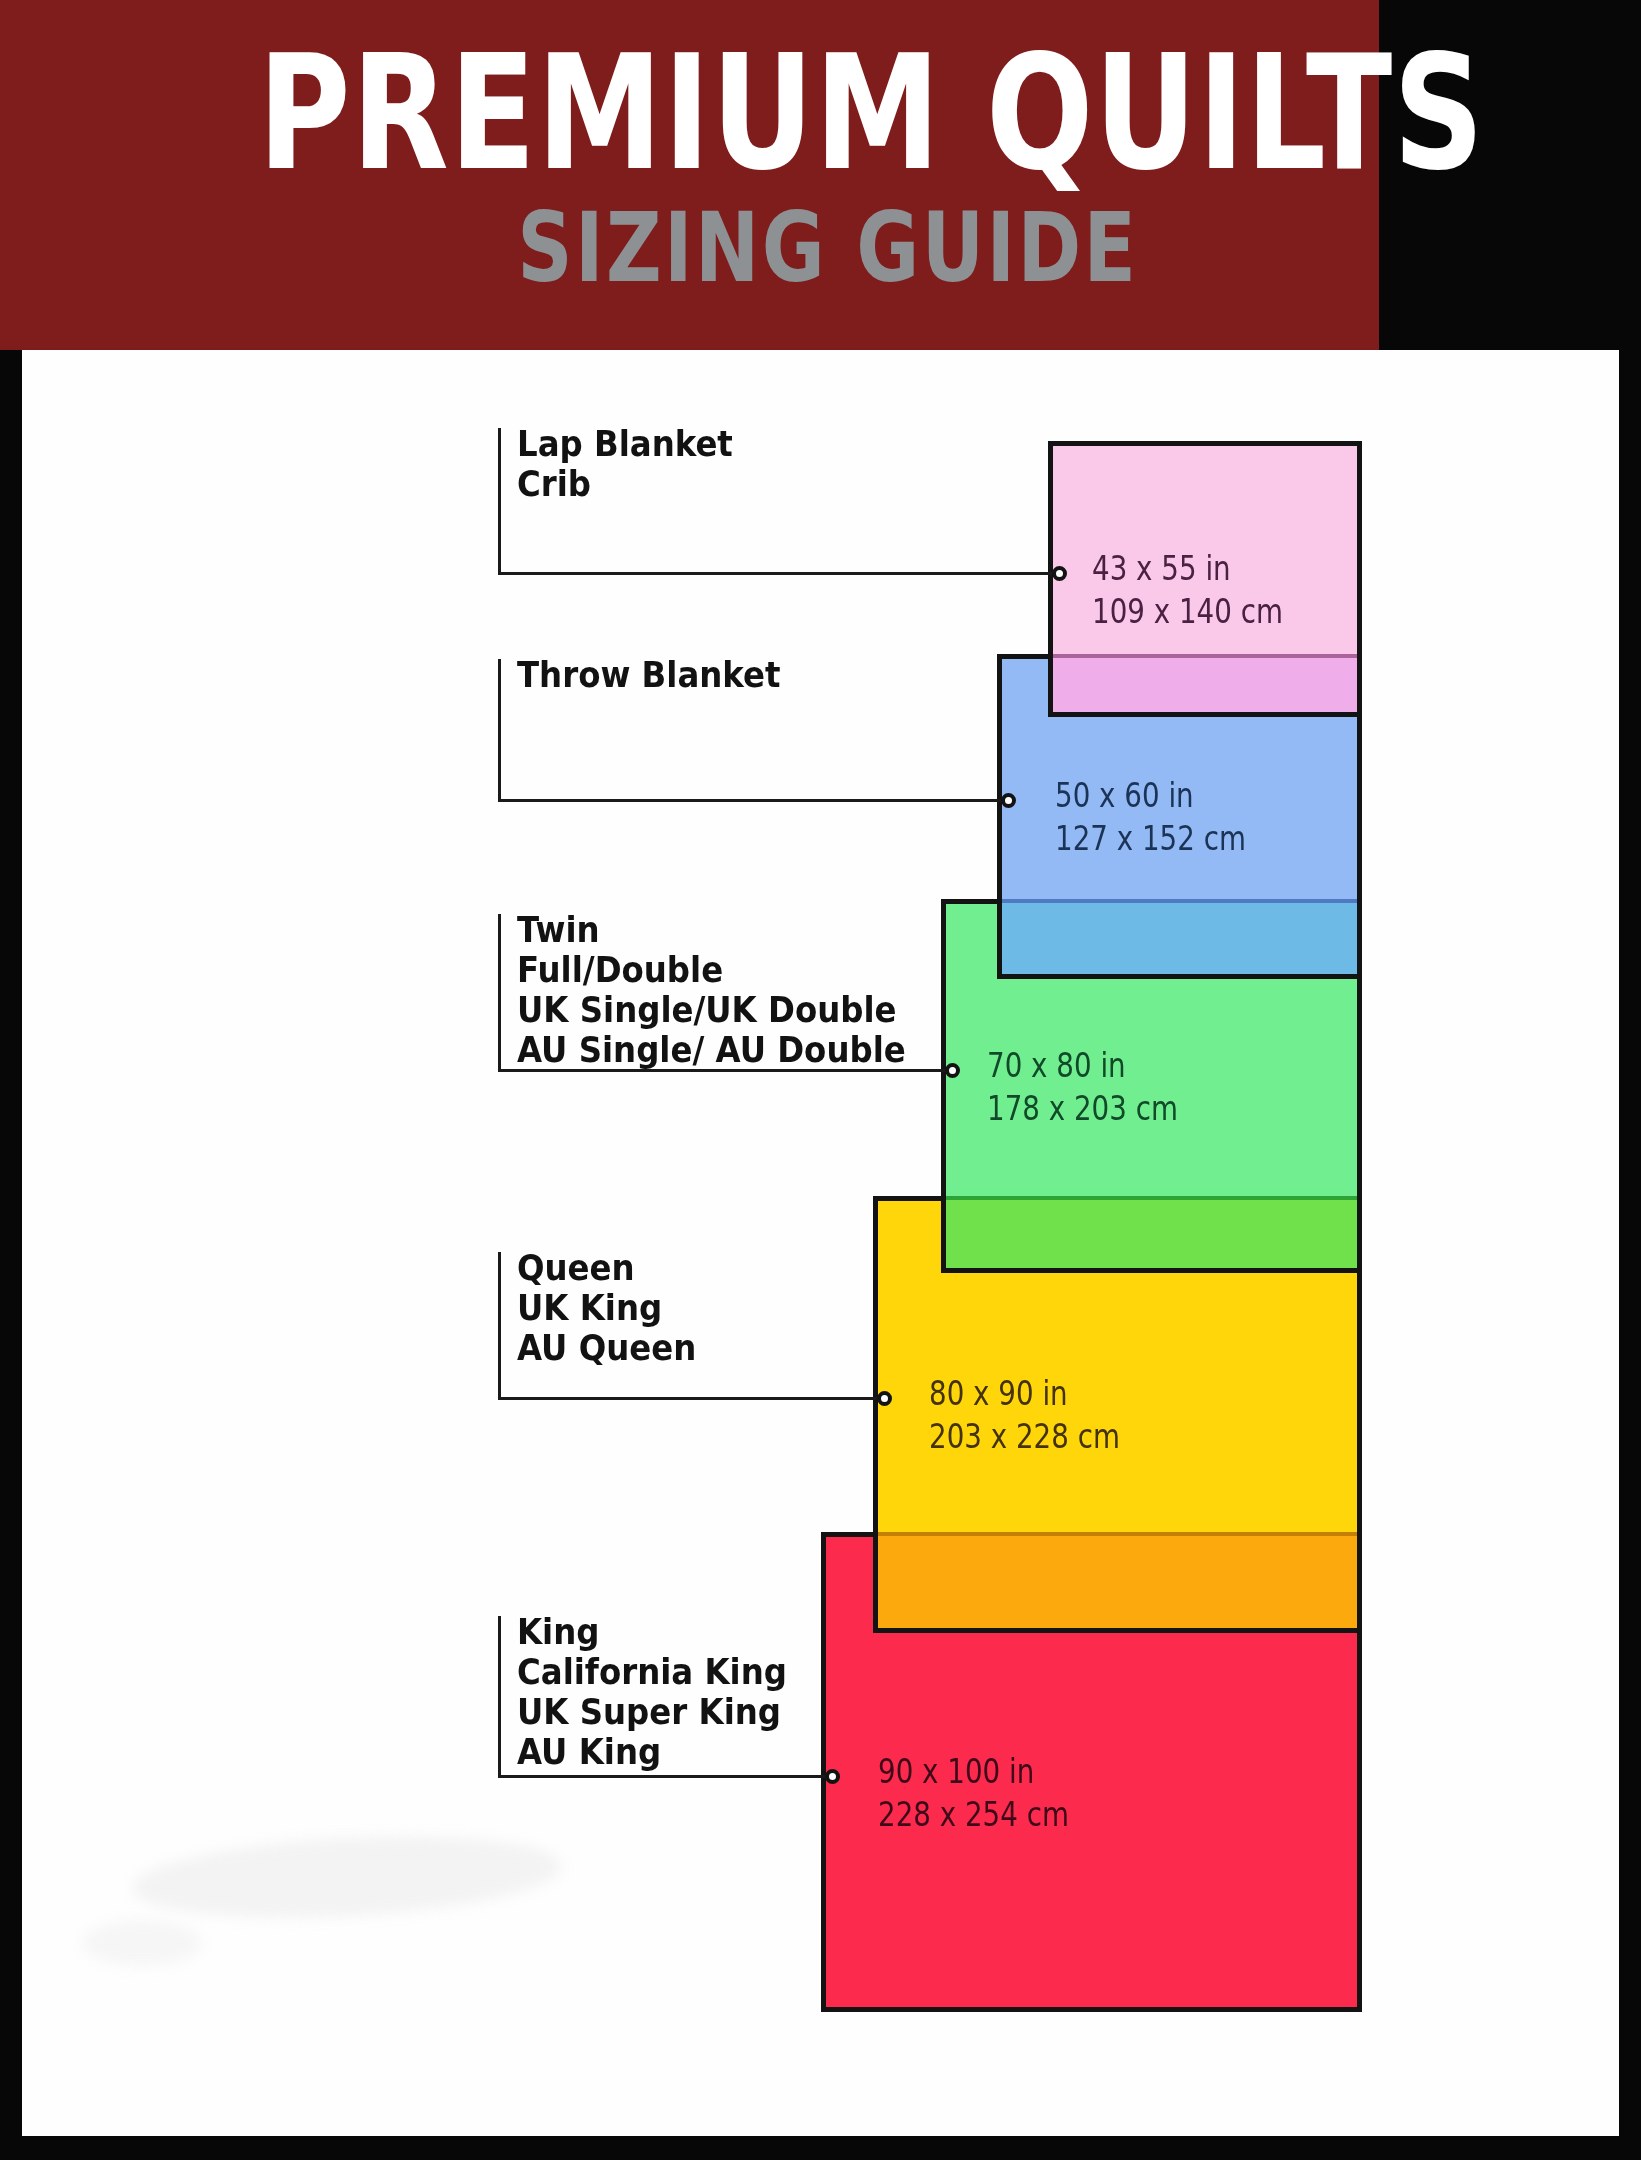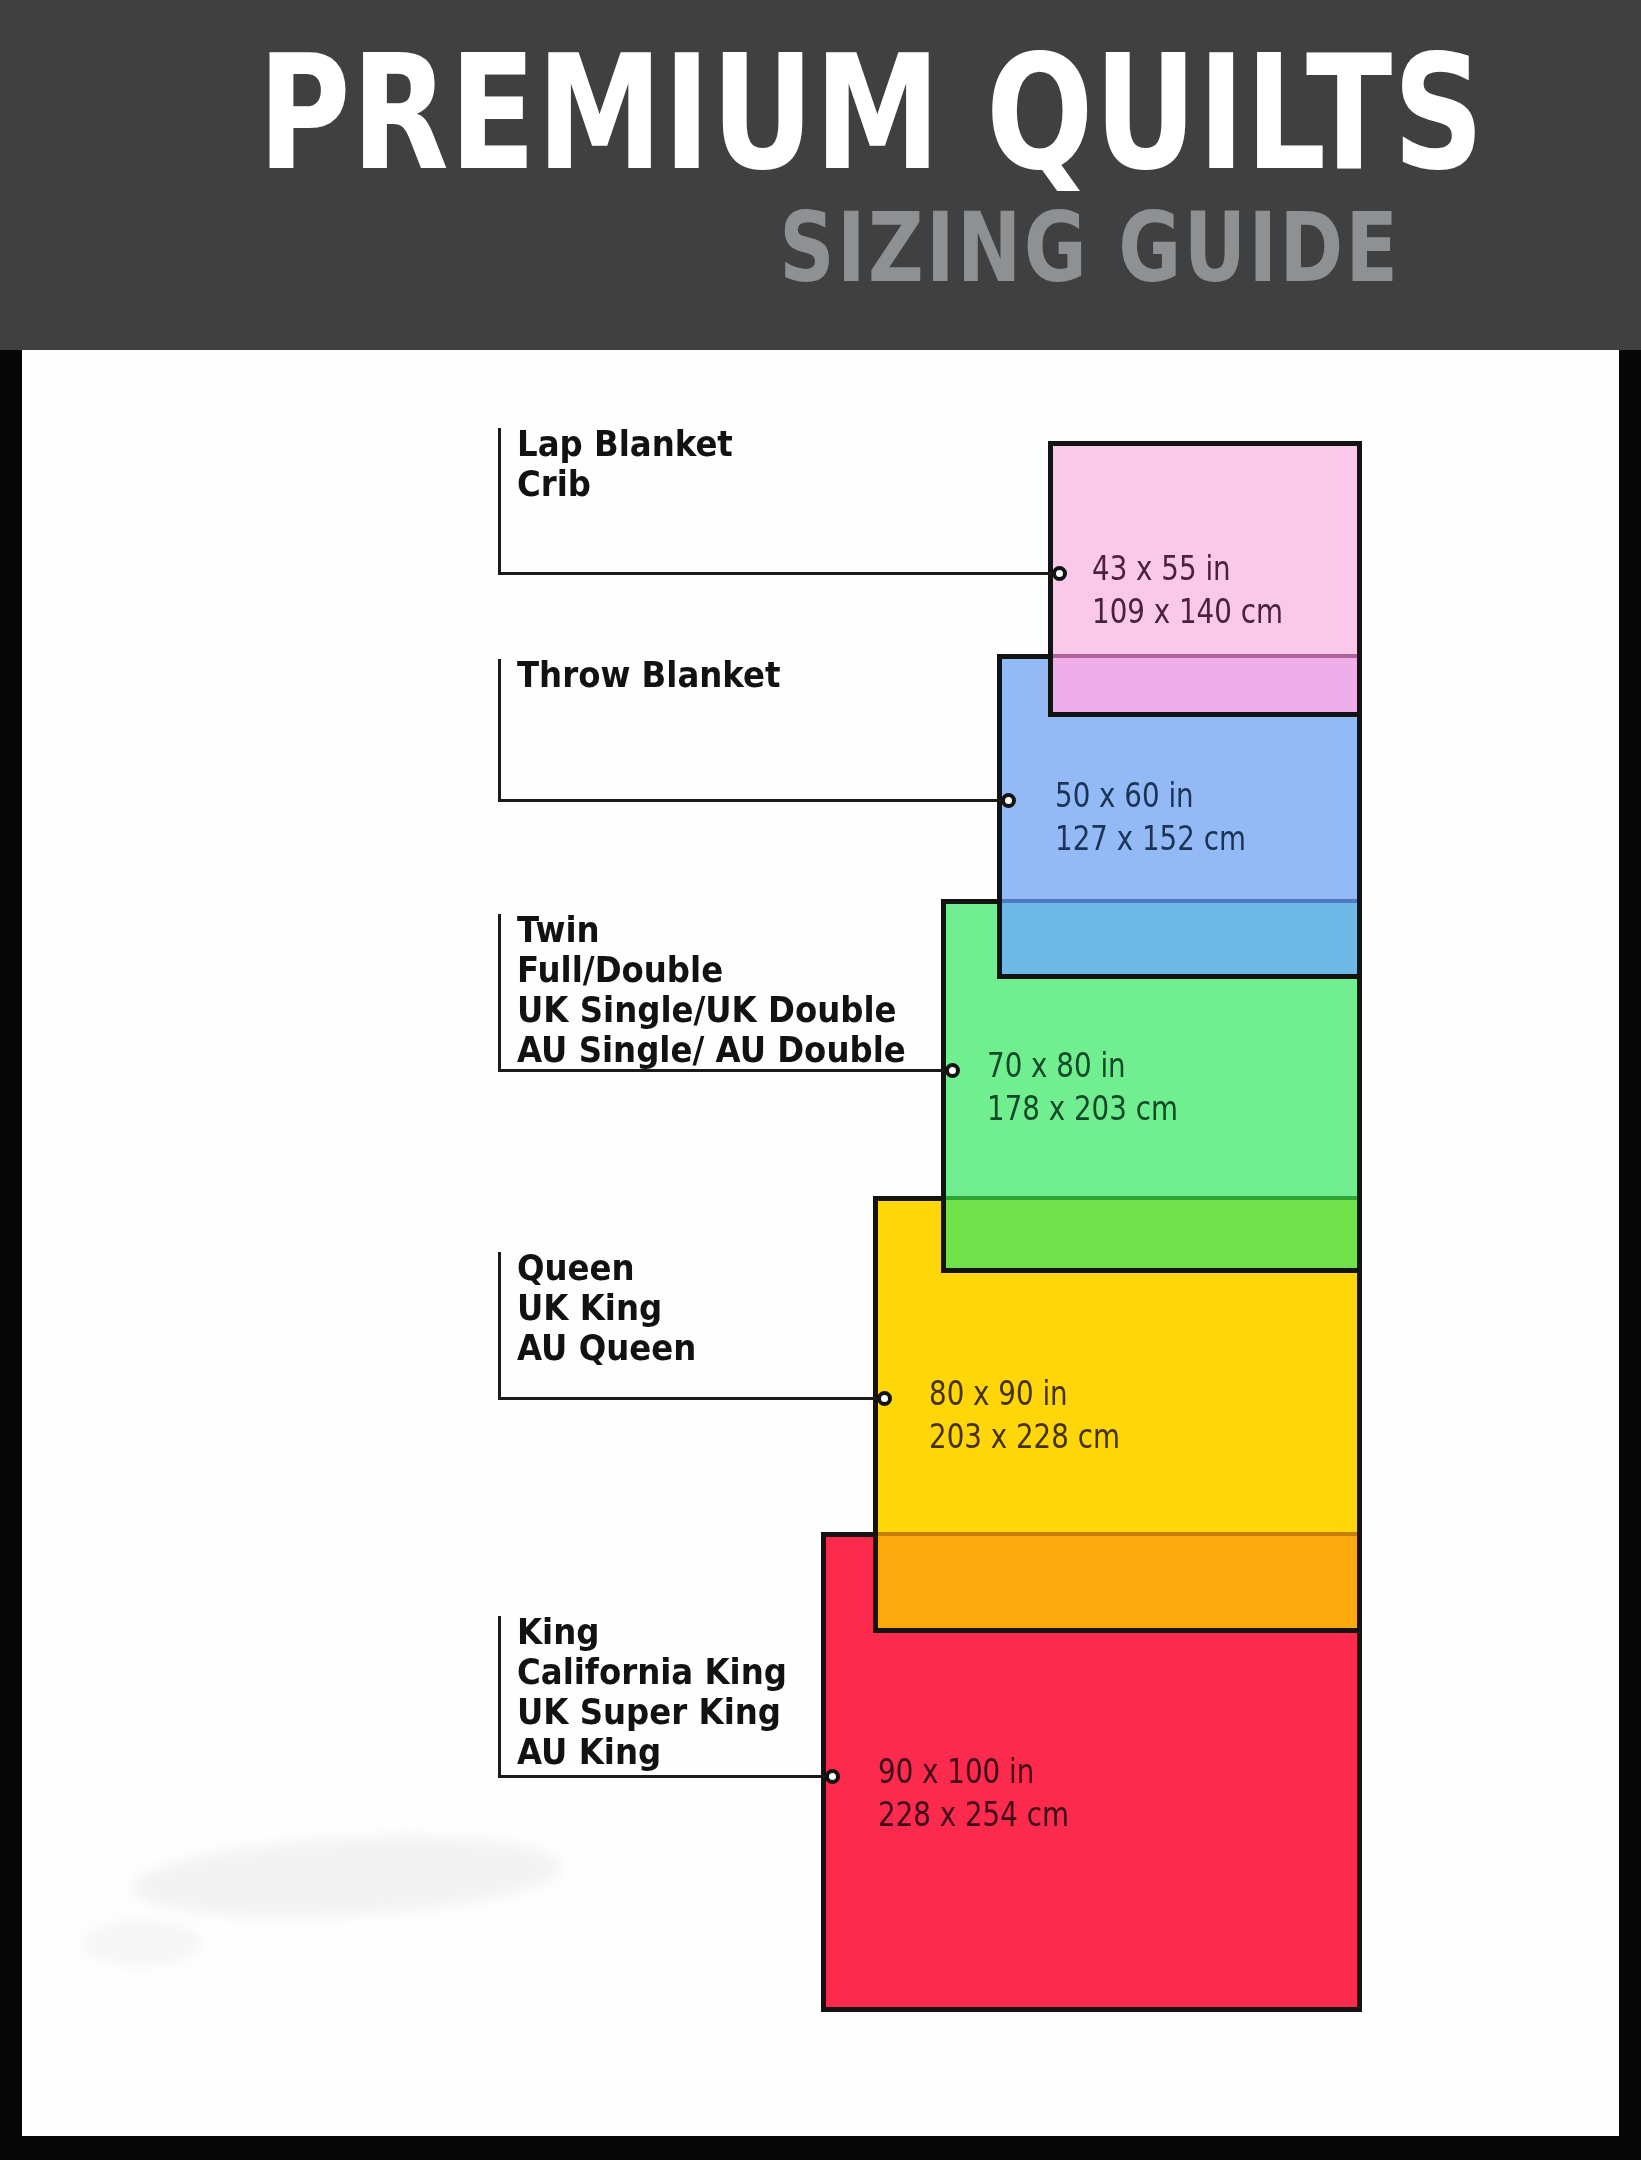--- a/index.html
+++ b/index.html
@@ -1,20 +1,20 @@
 <!DOCTYPE html>
 <html><head>
 <meta charset="utf-8">
 <style>
   html,body{margin:0;padding:0;}
   body{
     width:1641px;height:2160px;position:relative;background:#070707;
     font-family:"DejaVu Sans","Liberation Sans",sans-serif;overflow:hidden;
   }
-  .header{position:absolute;left:0;top:0;width:1641px;height:350px;background:#404040;text-align:right;}
+  .header{position:absolute;left:0;top:0;width:1379px;height:350px;background:#7f1d1d;text-align:right;}
   .title{
     position:absolute;left:258px;top:34px;font-size:158px;font-weight:bold;color:#ffffff;
     white-space:nowrap;letter-spacing:1px;line-height:1;
     transform:scaleX(0.80);transform-origin:left top;
   }
   .subtitle{
     position:absolute;right:241px;top:200px;font-size:96px;font-weight:bold;color:#8e9193;
     white-space:nowrap;letter-spacing:3px;line-height:1;
     transform:scaleX(0.80);transform-origin:right top;
   }

